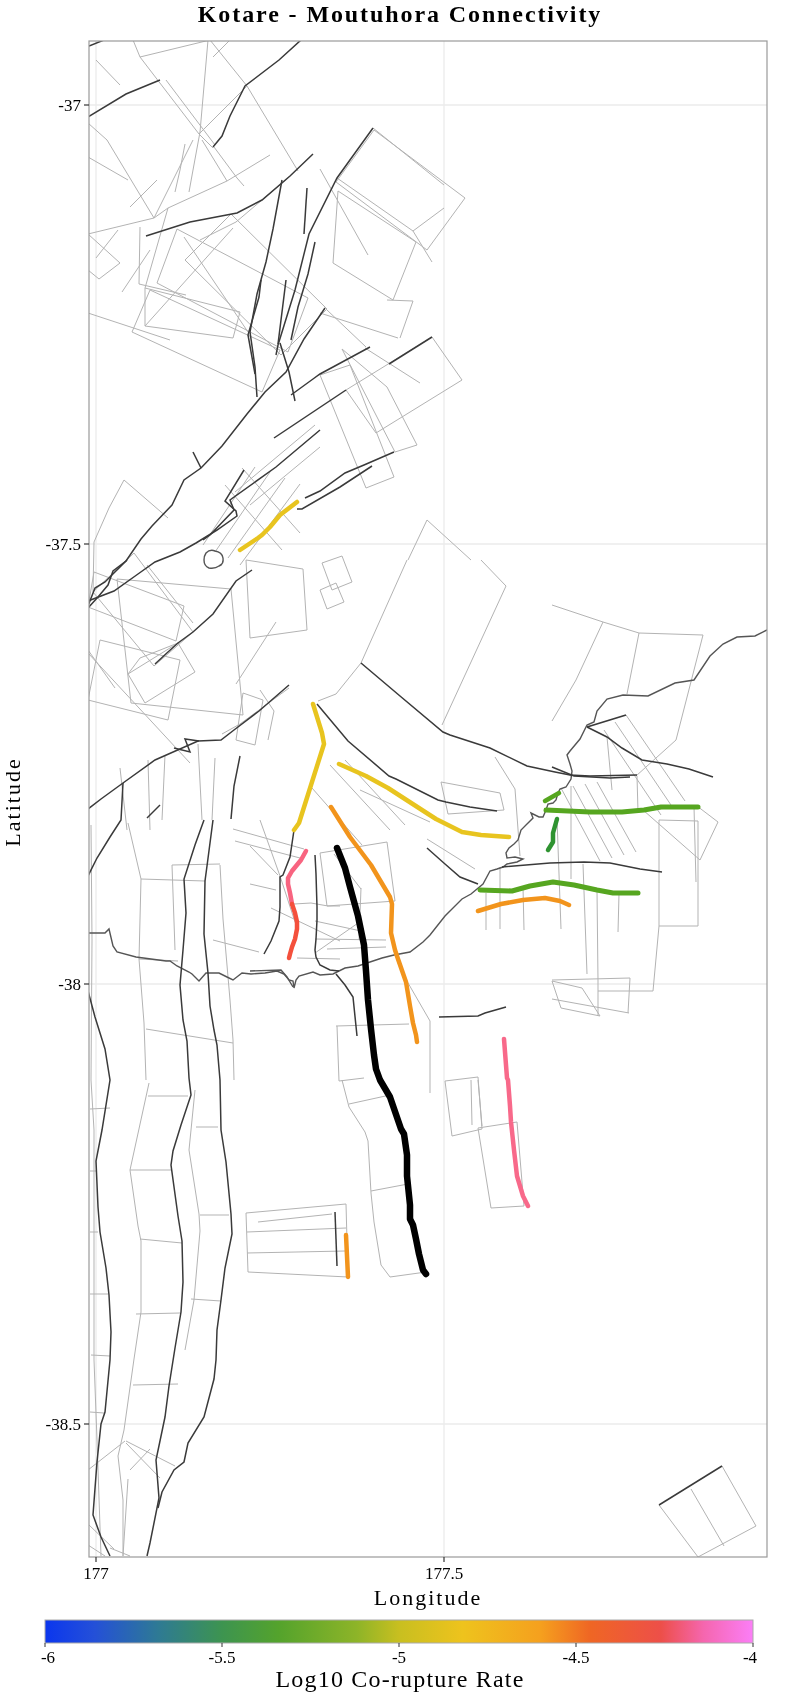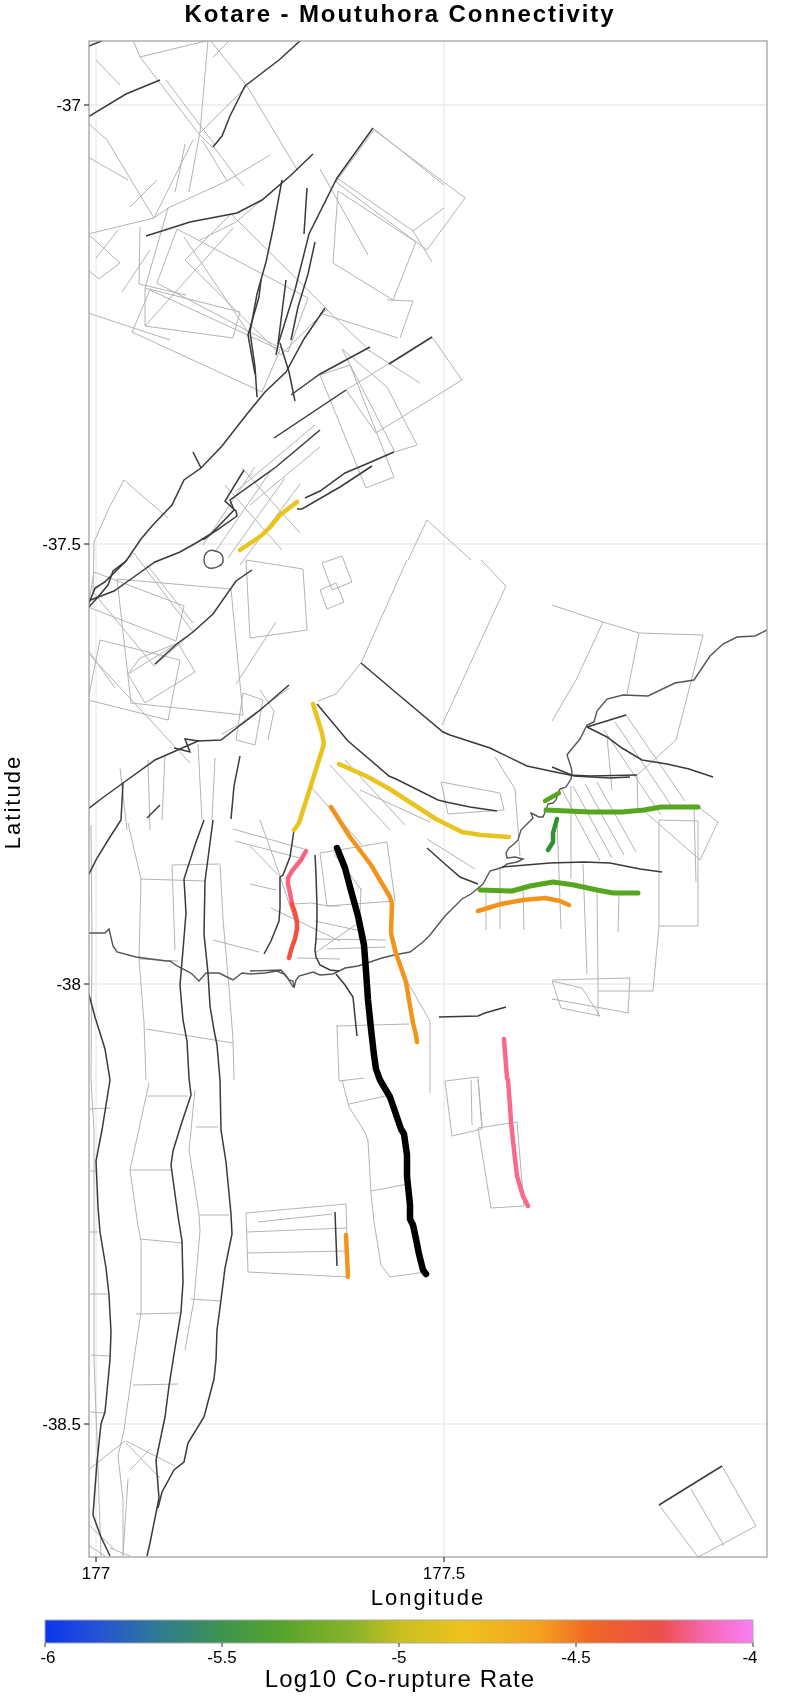--- a/index.html
+++ b/index.html
@@ -1,16 +1,16 @@
 <!DOCTYPE html>
 <html><head>
 <meta charset="utf-8">
 <style>
   html,body{margin:0;padding:0;background:#ffffff;}
-  .wrap{width:800px;height:1704px;position:relative;font-family:Liberation Sans, sans-serif;}
+  .wrap{width:800px;height:1704px;position:relative;font-family:Liberation Serif, serif;}
   svg{position:absolute;top:0;left:0;}
 </style>
 </head>
 <body>
 <div class="wrap">
 <svg width="800" height="1704" viewBox="0 0 800 1704">
   <rect x="0" y="0" width="800" height="1704" fill="#ffffff"></rect>
   <defs>
     <clipPath id="plot">
           <rect x="89" y="41" width="678" height="1516"></rect>

